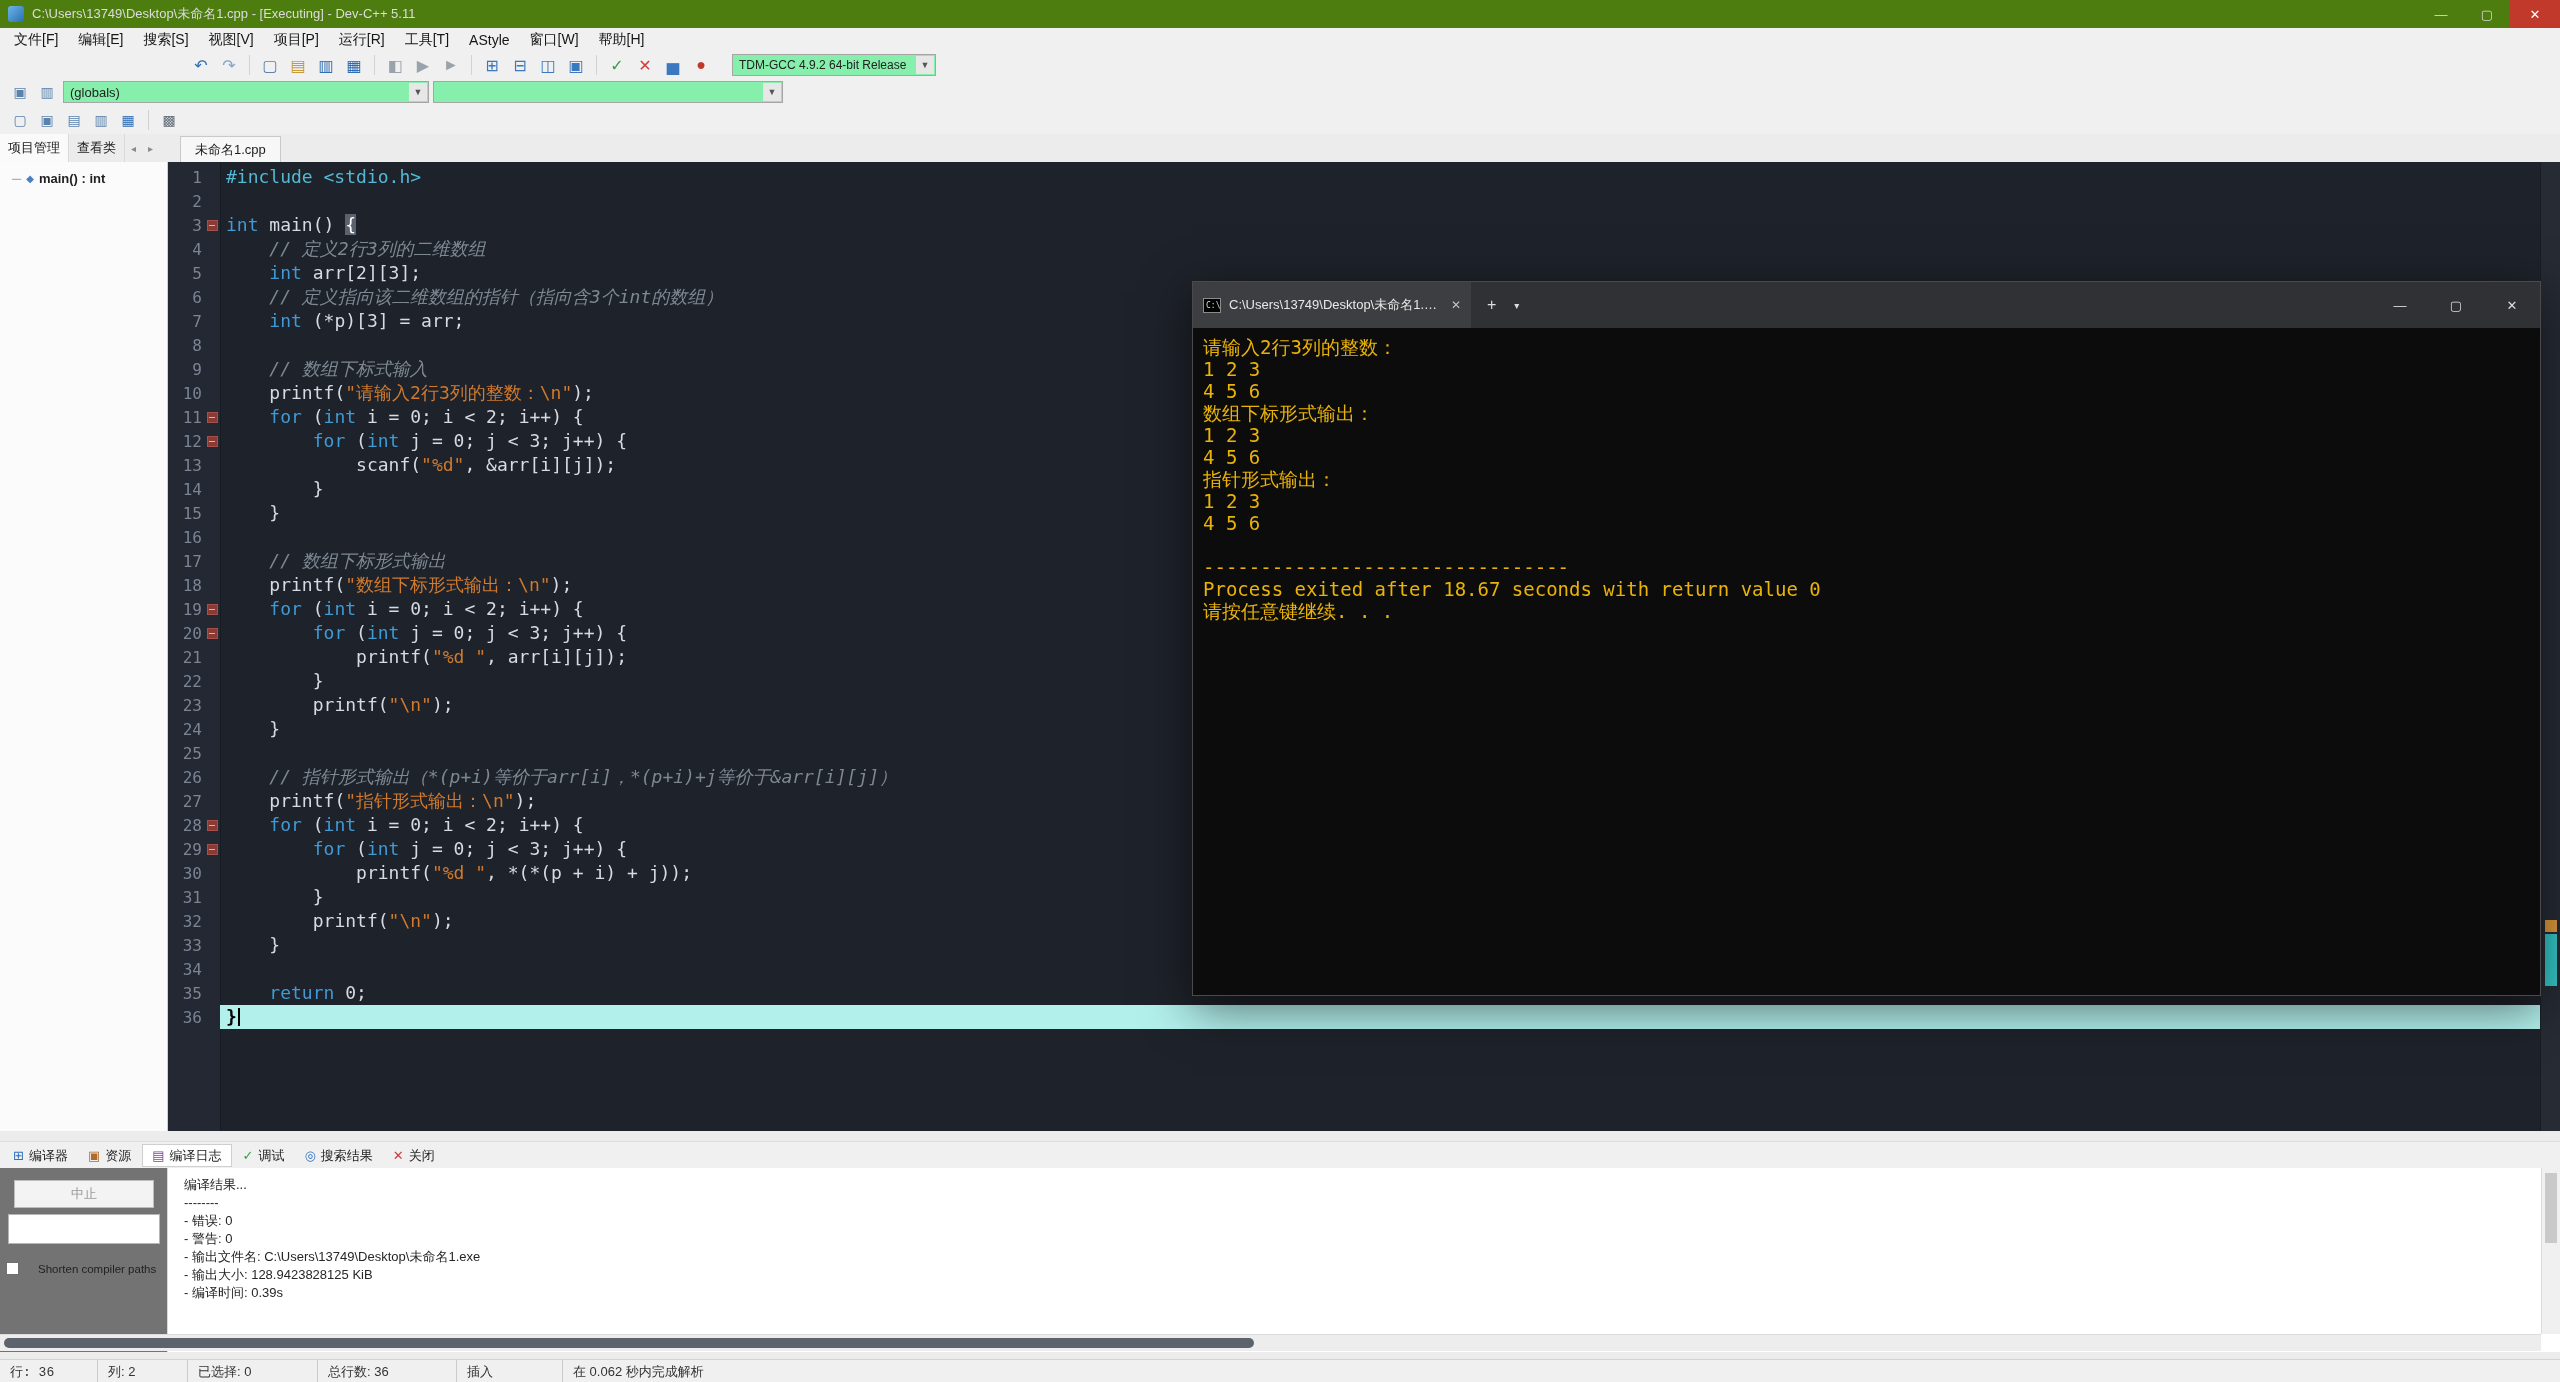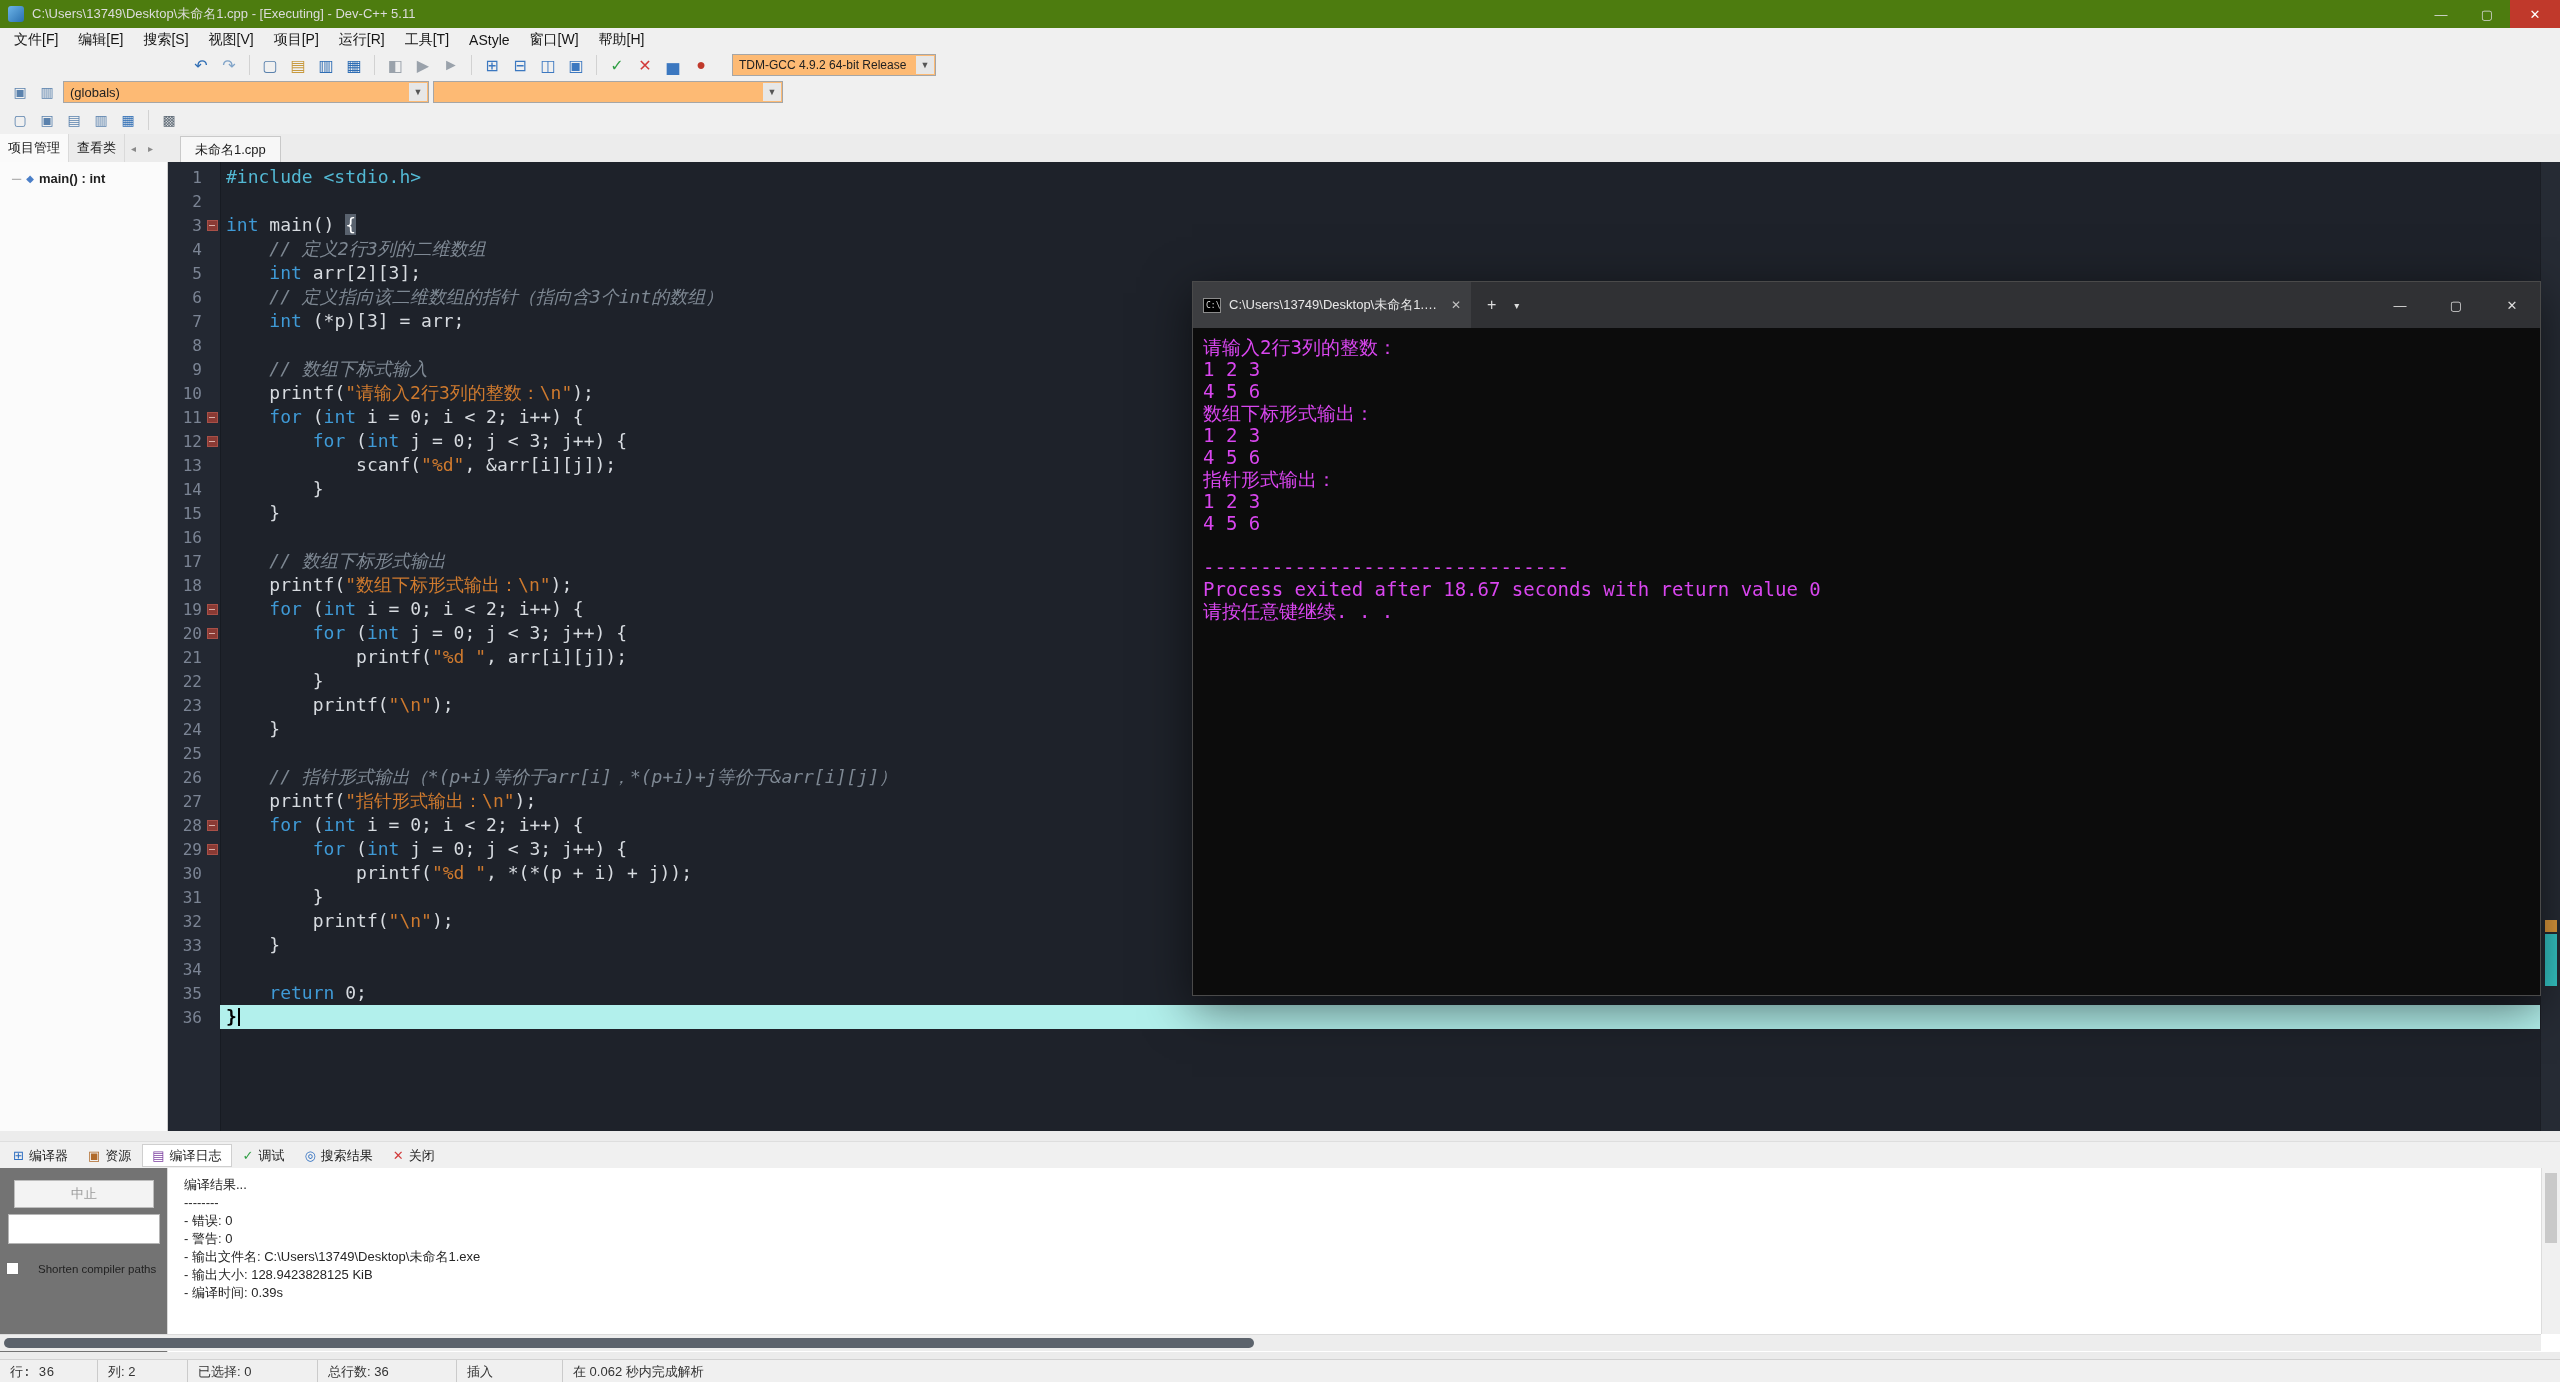--- a/index.html
+++ b/index.html
@@ -22,21 +22,21 @@
   
   .tb1{position:absolute;left:0;top:52px;right:0;height:26px;background:#f0f0f0;display:flex;align-items:center;
        padding-left:188px;gap:2px;border-bottom:1px solid #e7e7e7;}
   .tb2{position:absolute;left:0;top:78px;right:0;height:28px;background:#f0f0f0;display:flex;align-items:center;
        padding-left:8px;gap:4px;border-bottom:1px solid #e7e7e7;}
   .tb3{position:absolute;left:0;top:106px;right:0;height:28px;background:#f0f0f0;display:flex;align-items:center;
        padding-left:8px;gap:3px;border-bottom:1px solid #e2e2e2;}
   .tb-btn{width:26px;height:24px;display:flex;align-items:center;justify-content:center;font-size:16px;border-radius:3px;cursor:default;}
   .tb-btn.small{width:24px;height:22px;font-size:14px;}
   .tb-sep{width:1px;height:20px;background:#d2d2d2;margin:0 5px;}
-  .combo{height:22px;background:#fdba74;border:1px solid #a6a6a6;font-size:13px;color:#222;display:flex;align-items:center;
+  .combo{height:22px;background:#86efac;border:1px solid #a6a6a6;font-size:13px;color:#222;display:flex;align-items:center;
          padding-left:6px;position:relative;box-sizing:border-box;}
   .combo .arrow{position:absolute;right:1px;top:1px;bottom:1px;width:18px;background:#e7e7e7;display:flex;align-items:center;
                 justify-content:center;font-size:9px;color:#555;}
   .combo.compiler{width:204px;margin-left:16px;font-size:12px;}
   .combo.globals{width:366px;}
   .combo.members{width:350px;}
 
   
   .tabsrow{position:absolute;left:0;top:134px;right:0;height:28px;background:#ececec;border-bottom:1px solid #d6d6d6;
            display:flex;align-items:stretch;}
@@ -120,21 +120,21 @@
   .con-title{height:46px;background:#303134;display:flex;align-items:center;}
   .con-tab{width:278px;height:100%;background:#3d3e41;display:flex;align-items:center;gap:8px;padding:0 10px;box-sizing:border-box;}
   .cmd-icon{width:18px;height:15px;background:#000;border:1px solid #8b8b8b;color:#ddd;font-size:8px;line-height:13px;
             padding-left:2px;box-sizing:border-box;font-family:"DejaVu Sans Mono",monospace;}
   .con-tab-title{flex:1;font-size:13px;color:#e8e8e8;white-space:nowrap;overflow:hidden;text-overflow:ellipsis;}
   .con-tab-close{color:#c3c3c3;font-size:12px;}
   .con-plus{margin-left:16px;color:#ddd;font-size:16px;}
   .con-chev{margin-left:18px;color:#ddd;font-size:10px;}
   .con-controls{margin-left:auto;display:flex;height:100%;}
   .con-ctl{width:56px;height:100%;display:flex;align-items:center;justify-content:center;color:#ddd;font-size:13px;}
-  .con-body{padding:8px 10px;font-family:"DejaVu Sans Mono","Liberation Mono",monospace;font-size:19px;color:#d946ef;}
+  .con-body{padding:8px 10px;font-family:"DejaVu Sans Mono","Liberation Mono",monospace;font-size:19px;color:#eab308;}
   .con-line{min-height:22px;line-height:22px;white-space:pre;}
 </style>
 </head>
 <body>
 
 <div class="app">
 
   <div class="titlebar">
     <div class="app-icon"></div>
     <div class="title-text">C:\Users\13749\Desktop\未命名1.cpp - [Executing] - Dev-C++ 5.11</div>

